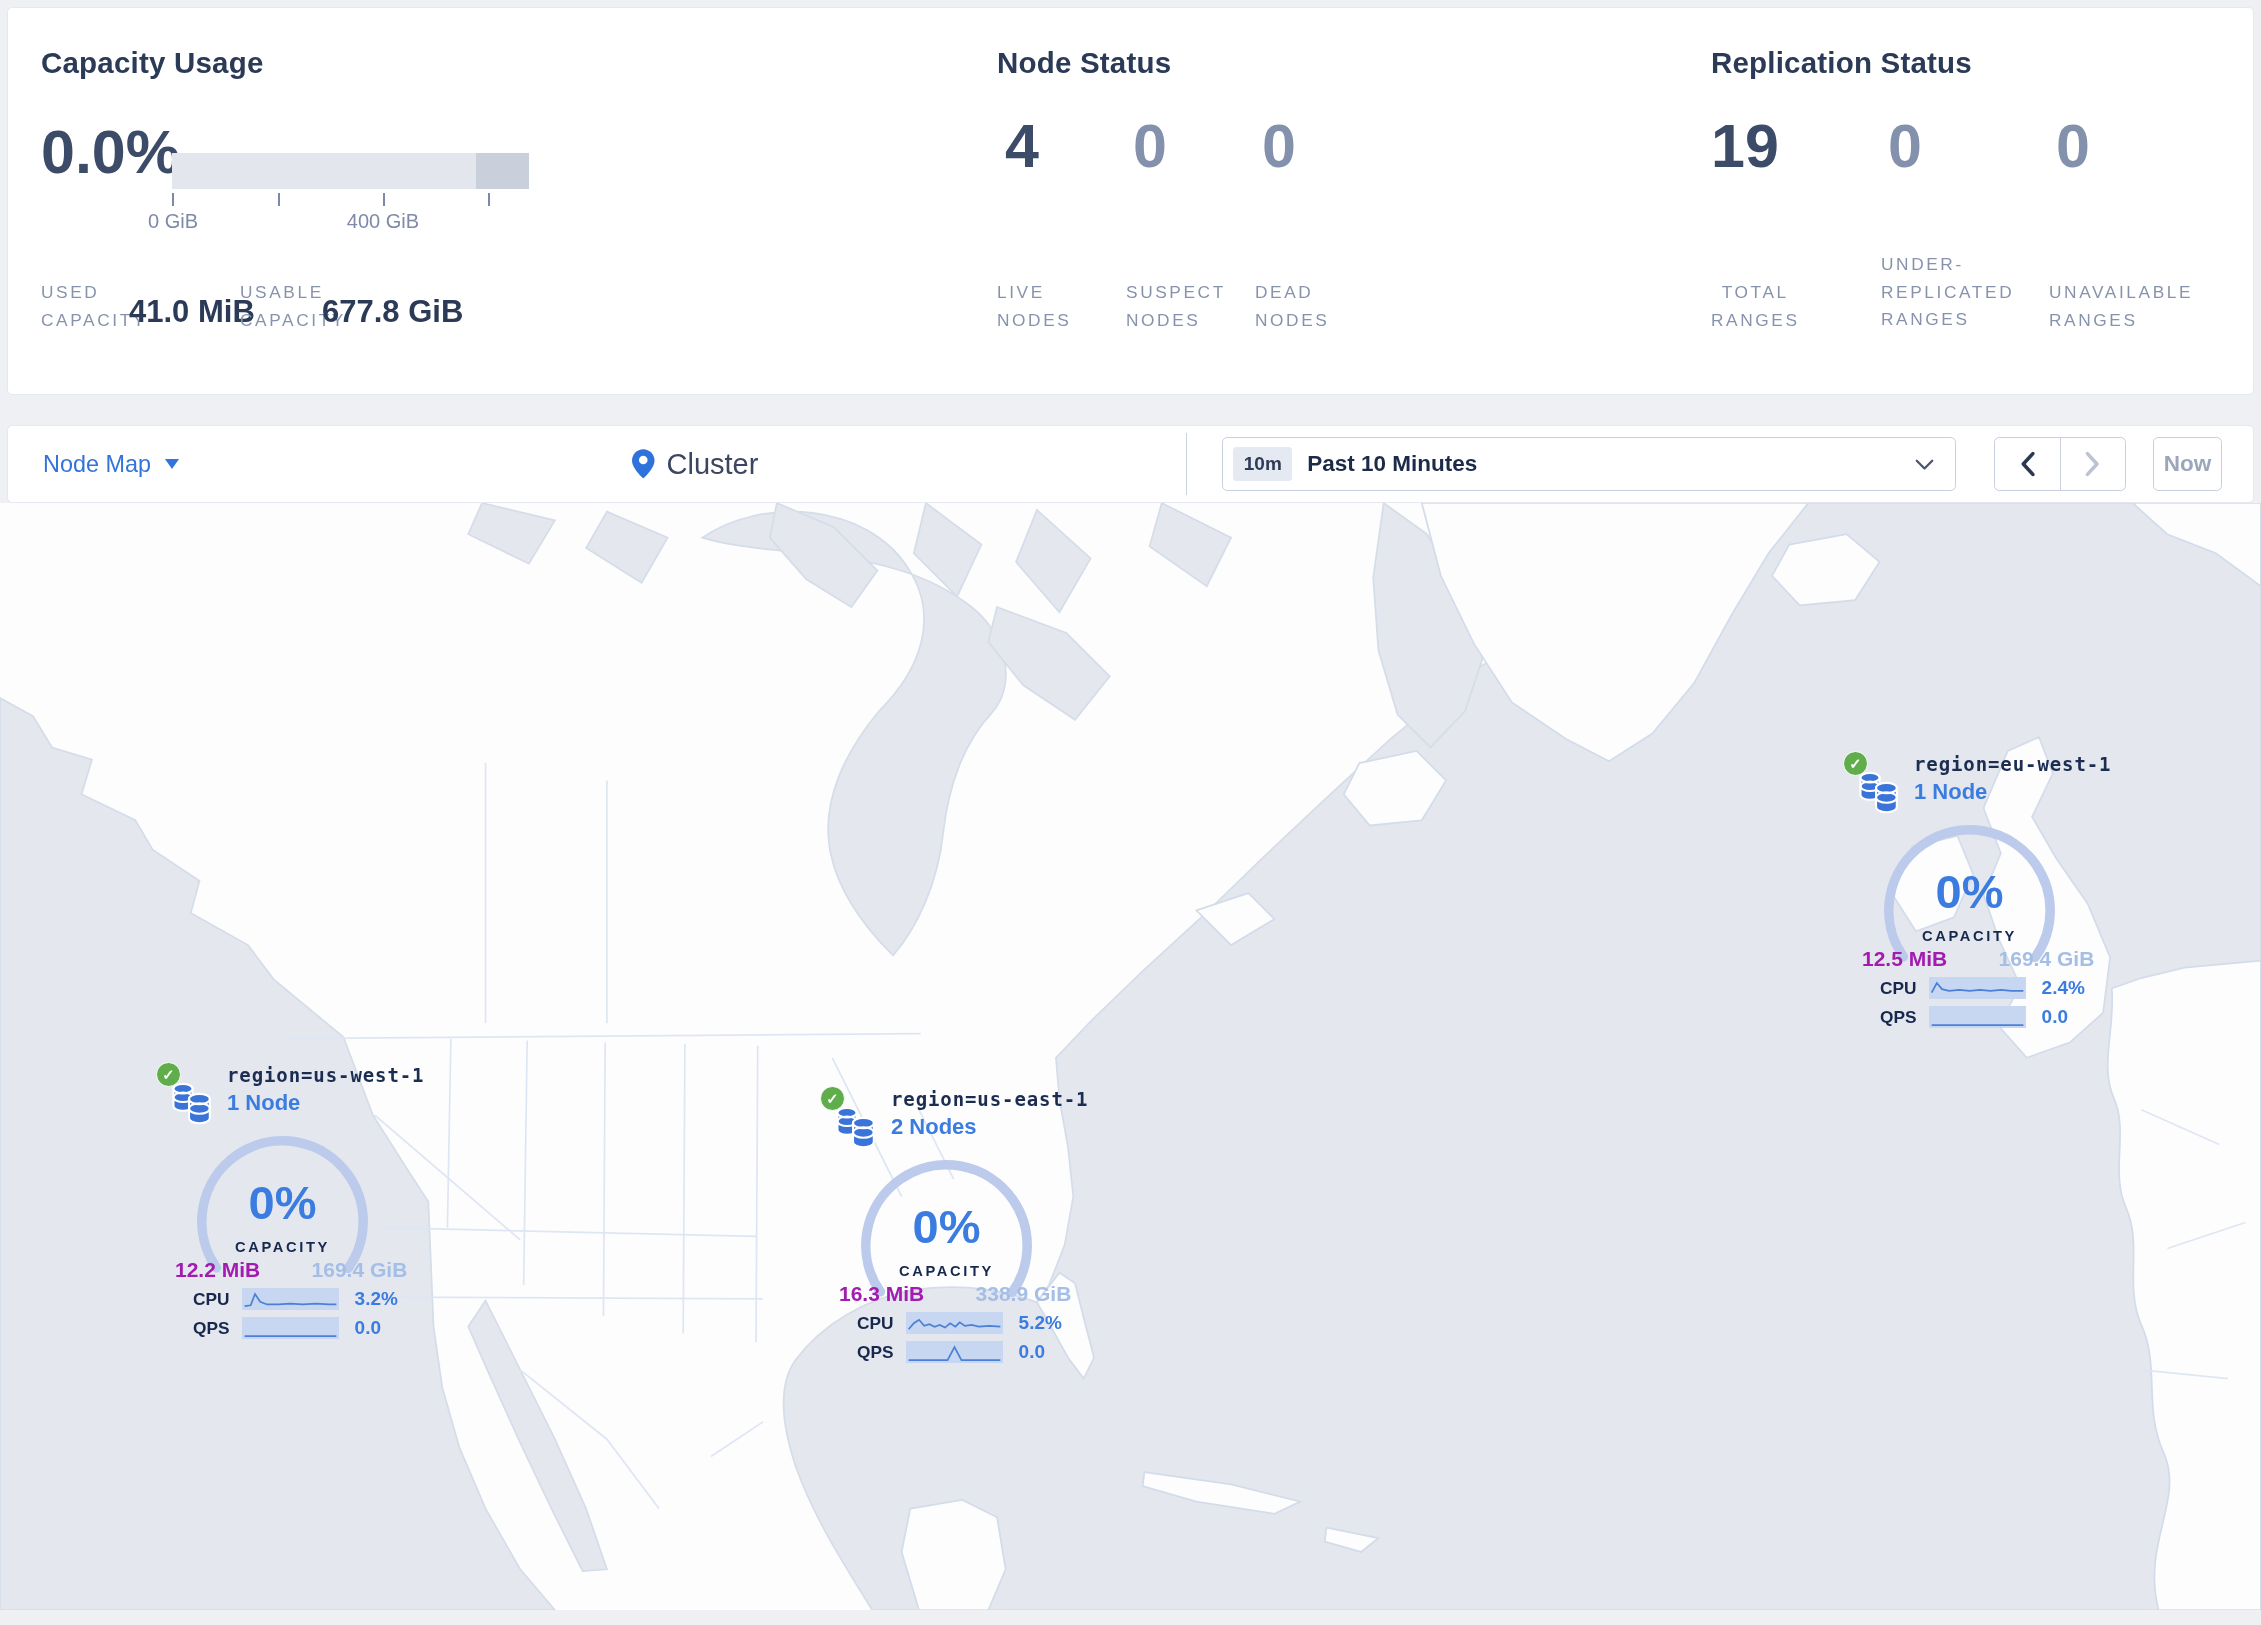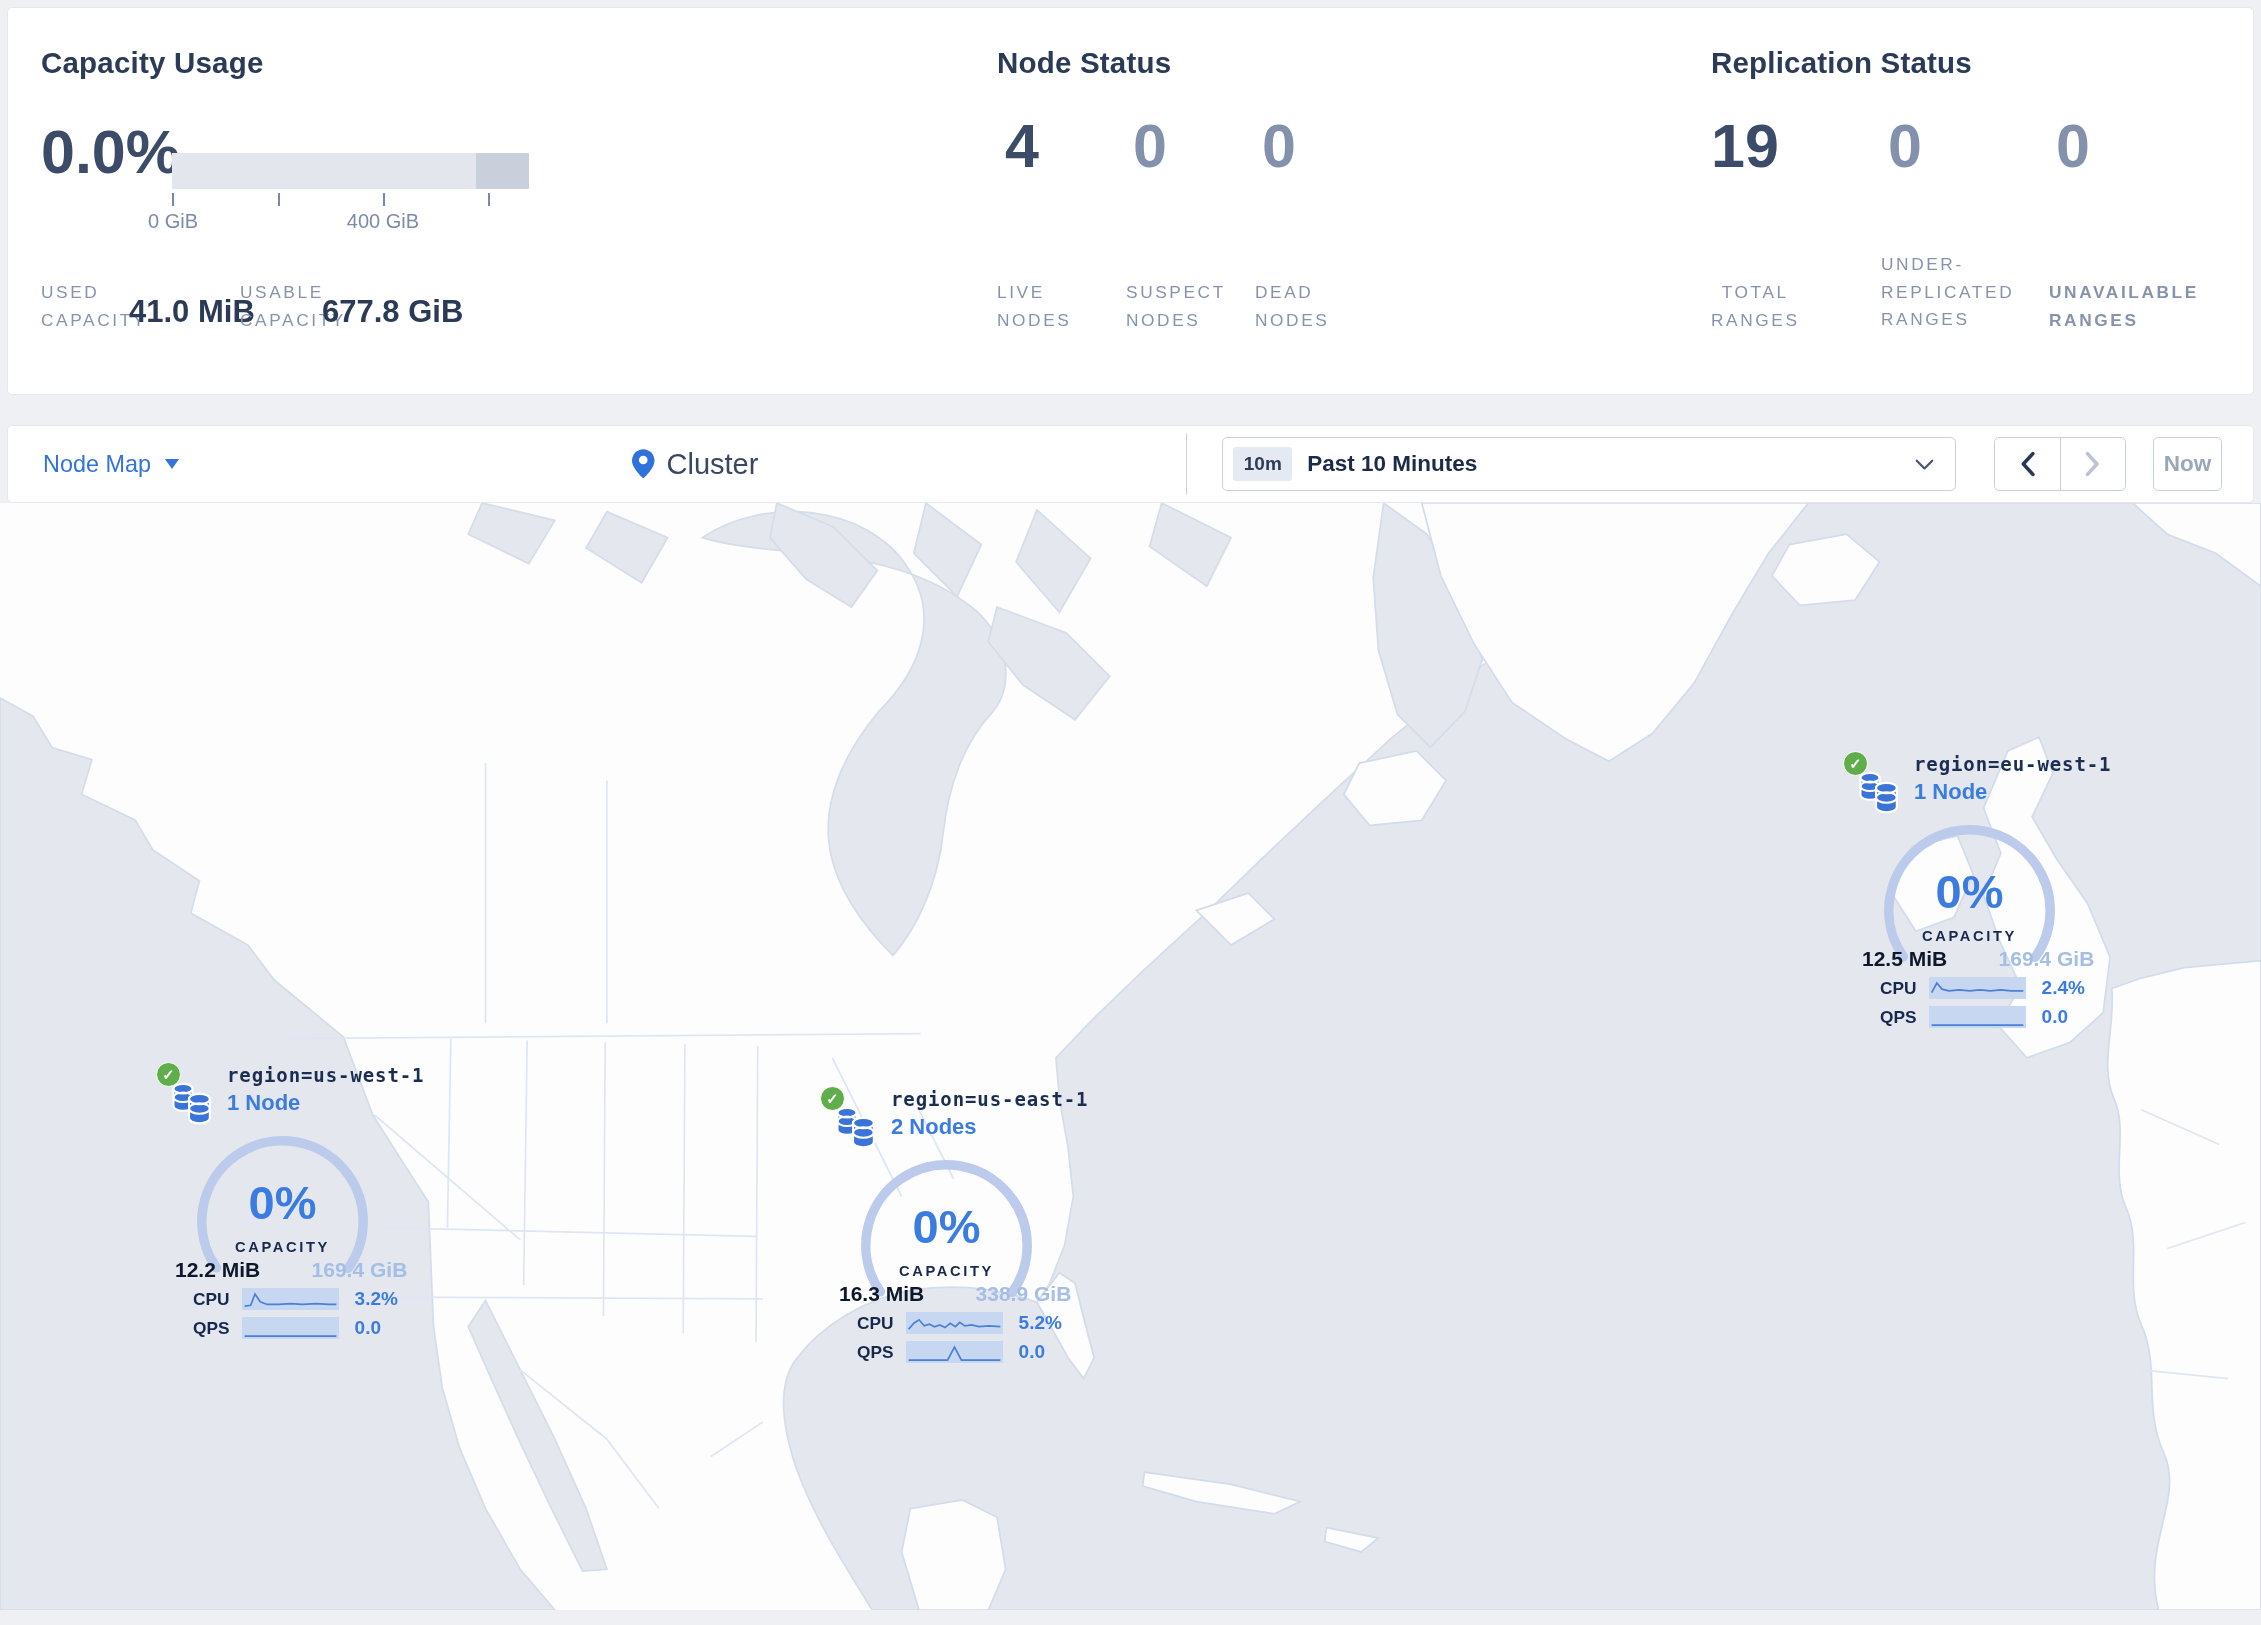--- a/index.html
+++ b/index.html
@@ -53,21 +53,21 @@
      background:#5fae4b; border:1.7px solid #fff; color:#fff; display:flex; align-items:center; justify-content:center;
      font-size:14.7px; font-weight:700; }
   .marker .dbicon { position:absolute; left:14px; top:18px; }
   .marker .titles { position:absolute; left:71px; top:3.5px; }
   .region-name { font-family:"DejaVu Sans Mono", monospace; font-size:19px; font-weight:700; color:#1c2d52; letter-spacing:0.9px; white-space:nowrap; }
   .node-count { font-size:22px; font-weight:700; color:#3a7ce0; margin-top:4.3px; }
   .gauge { position:absolute; left:38px; top:73px; width:177px; height:177px; }
   .gauge .pct { position:absolute; left:0; right:0; top:42px; text-align:center; font-size:47px; font-weight:700; color:#3a7ce0; }
   .gauge .caplbl { position:absolute; left:0; right:0; top:106px; text-align:center; font-size:14.7px; font-weight:700; color:#16284d; letter-spacing:2.6px; }
   .capline { position:absolute; left:19px; right:1.7px; top:198px; display:flex; justify-content:space-between; font-size:21px; font-weight:700; }
-  .capline .used { color:#0f172a; }
+  .capline .used { color:#a21caf; }
   .capline .total { color:#a5bee6; }
   .metric-row { position:absolute; left:37px; top:227px; height:24px; display:flex; align-items:center; }
   .metric-row.qps { top:256px; }
   .metric-row .mlabel { width:42px; font-size:17.3px; font-weight:700; color:#16284d; }
   .metric-row .spark { width:97px; height:22.5px; margin-left:7px; }
   .metric-row .mvalue { margin-left:15.6px; font-size:19px; font-weight:700; color:#3a7ce0; }
 
   #bottom-strip { position:absolute; left:0; top:1610px; width:2261px; height:15.6px; background:#eef0f4; }
 </style>
 </head>
@@ -106,21 +106,21 @@
 
   <div class="panel-title" style="left:1703px; top:38px;">Replication Status</div>
   <div class="bignum" style="left:1703px; top:108px;">19</div>
   <div class="bignum muted" style="left:1880px; top:108px;">0</div>
   <div class="bignum muted" style="left:2048px; top:108px;">0</div>
   <div class="stat-label" style="left:1703px; top:271px;text-align:center;">TOTAL
 RANGES</div>
   <div class="stat-label" style="left:1873px; top:243px;">UNDER-
 REPLICATED
 RANGES</div>
-  <div class="stat-label" style="left:2041px; top:271px;font-weight:bold;">UNAVAILABLE
+  <div class="stat-label" style="left:2041px; top:271px;">UNAVAILABLE
 RANGES</div>
 </div>
 
 <div class="card" id="toolbar-card">
   <div id="view-dropdown">
     <span class="label">Node Map</span>
     <span class="tri-down"></span>
   </div>
 
   <div id="breadcrumb">

